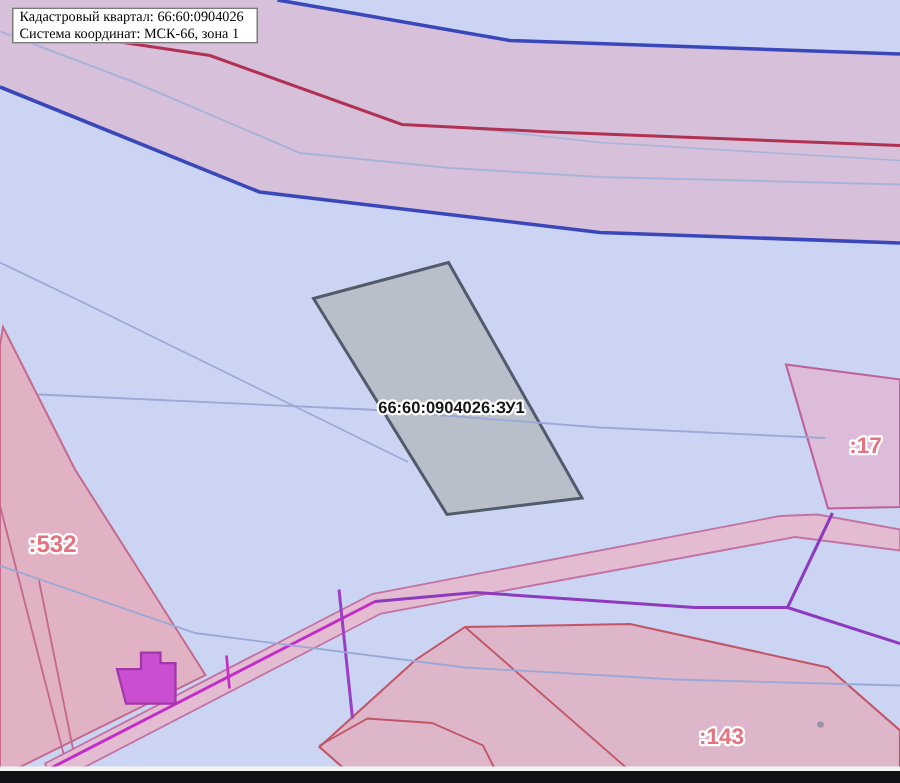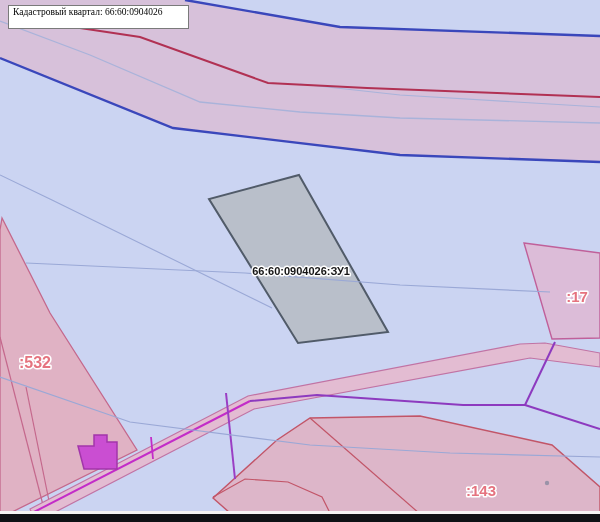--- a/index.html
+++ b/index.html
@@ -1,20 +1,20 @@
 <!DOCTYPE html>
 <html><head>
 <meta charset="utf-8">
 <style>
   html,body{margin:0;padding:0;background:#fff;}
   #screen{position:relative;width:600px;height:522px;overflow:hidden;
           font-family:"Liberation Sans","DejaVu Sans",sans-serif;}
   #mapsvg{position:absolute;left:0;top:0;}
   #infobox{
-    position:absolute;left:8px;top:5px;width:181px;height:24px;
+    position:absolute;left:8px;top:5px;width:164px;height:24px;
     background:#ffffff;border:1px solid #7a7a7a;
     font-family:"Liberation Serif","DejaVu Serif",serif;
     font-size:9.5px;line-height:11px;color:#000;
     padding:1px 0 0 4px;box-sizing:border-box;white-space:nowrap;
   }
   .map-label{font-family:"Liberation Sans","DejaVu Sans",sans-serif;}
 </style>
 </head>
 <body>
 
@@ -70,15 +70,16 @@
     <text x="577" y="302" text-anchor="middle" class="map-label" font-size="15" font-weight="bold" fill="#e5737f" stroke="#ffffff" stroke-width="3" paint-order="stroke" stroke-linejoin="round">:17</text>
 
     <text x="481" y="496" text-anchor="middle" class="map-label" font-size="15" font-weight="bold" fill="#e5737f" stroke="#ffffff" stroke-width="3" paint-order="stroke" stroke-linejoin="round">:143</text>
 
     <rect x="0" y="511" width="600" height="3" fill="#f5f5f5"></rect>
     <rect x="0" y="514" width="600" height="8" fill="#101216"></rect>
   </svg>
 
   <div id="infobox">
     <div>Кадастровый квартал: 66:60:0904026</div>
+    <div>Система координат: МСК-66, зона 1</div>
   </div>
 
 </div>
 
 </body></html>

